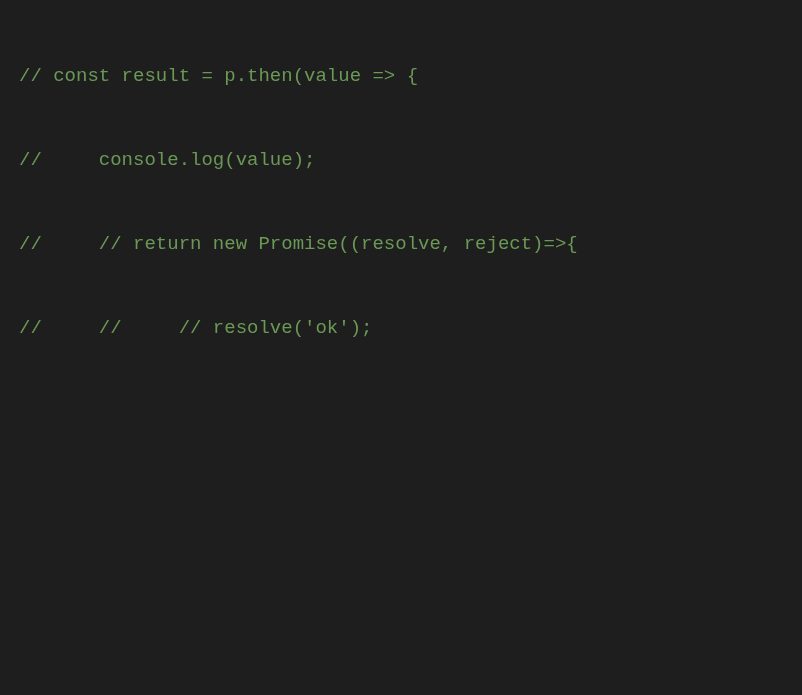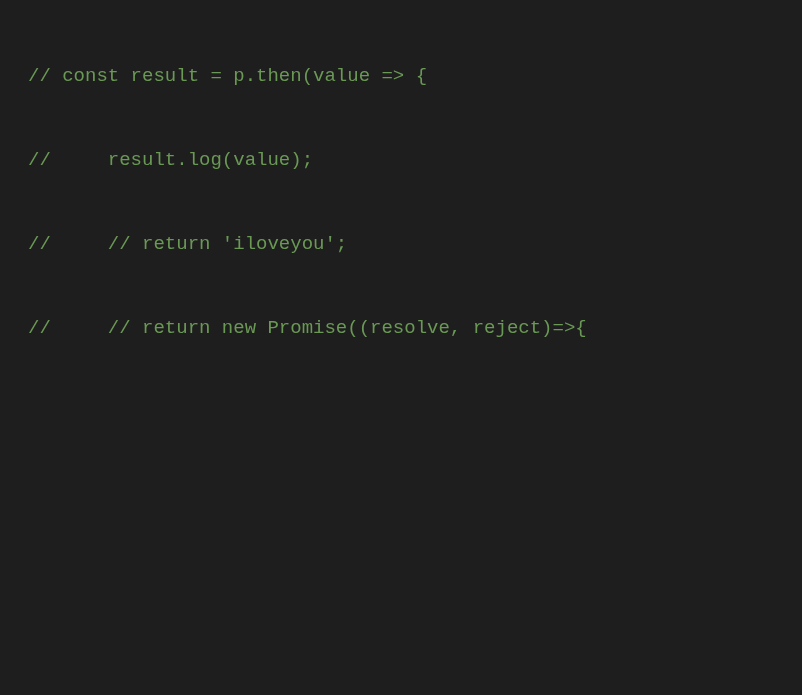--- a/index.html
+++ b/index.html
@@ -12,34 +12,34 @@
     font-family: Consolas, "Courier New", monospace;
     font-size: 19px;
     line-height: 28px;
   }
   .editor {
     padding: 6px 0 0 0;
     white-space: pre;
     color: #d4d4d4;
   }
   .line {
-    padding-left: 28px;
+    padding-left: 19px;
     height: 28px;
     position: relative;
   }
   .comment   { color: #6a9955; }
 </style>
 </head>
 <body>
 
 <div class="editor">
   <div class="line"><span class="comment">// const result = p.then(value =&gt; {</span></div>
-  <div class="line"><span class="comment">//     result.log(value);</span></div>
-  <div class="line"><span class="comment">//     // return 'iloveyou';</span></div>
+  <div class="line"><span class="comment">//     console.log(value);</span></div>
   <div class="line"><span class="comment">//     // return new Promise((resolve, reject)=&gt;{</span></div>
+  <div class="line"><span class="comment">//     //     // resolve('ok');</span></div>
   
   
   
   
   
   
   
   
   
   

